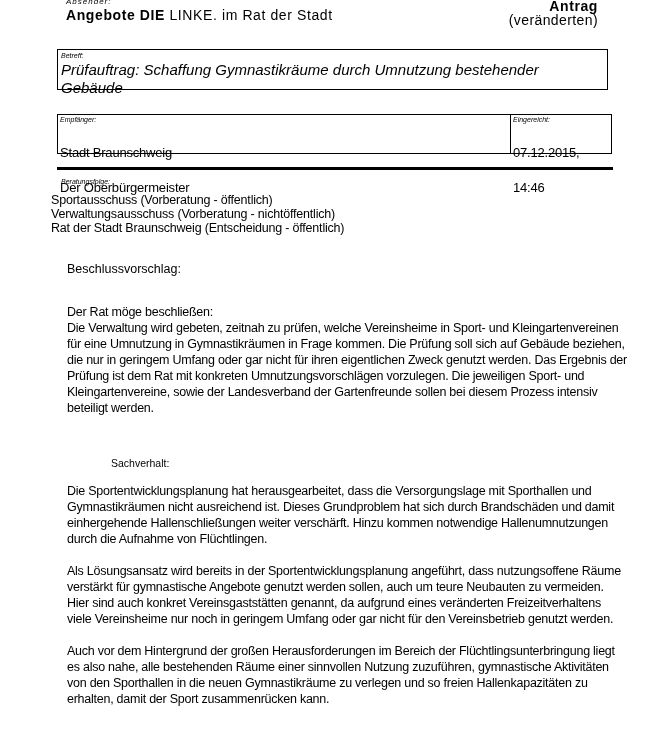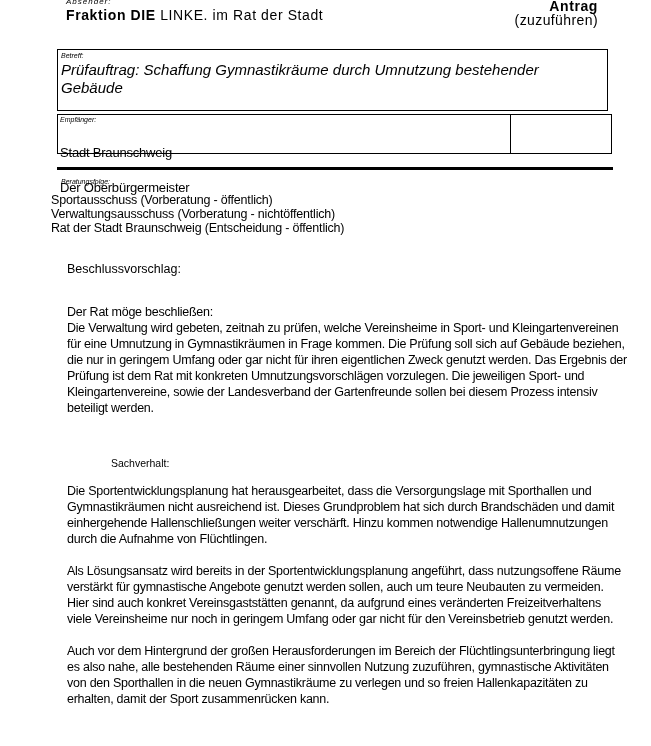--- a/index.html
+++ b/index.html
@@ -5,55 +5,60 @@
   html, body { margin: 0; padding: 0; background: #ffffff; }
   body { width: 651px; height: 746px; overflow: hidden; position: relative;
          font-family: "Liberation Sans", sans-serif; color: #000; }
   .abs { position: absolute; }
   .tiny-label { font-style: italic; font-size: 7px; line-height: 8px; }
   #sender-label { left: 66px; top: -3px; font-size: 8px; letter-spacing: 1px; font-style: italic; }
   #sender-name { left: 66px; top: 7px; font-size: 14px; letter-spacing: 0.6px; }
   #sender-name b { font-weight: bold; }
   #doc-type { right: 53px; top: -2px; font-size: 14px; font-weight: bold; letter-spacing: 0.6px; text-align: right; }
   #doc-visibility { right: 53px; top: 12px; font-size: 14px; letter-spacing: 0.4px; text-align: right; }
-  #subject-box { left: 57px; top: 49px; width: 551px; height: 62px; border: 1px solid #000; box-sizing: border-box; padding: 2px 3px 0 3px; }
+  #subject-box { left: 57px; top: 49px; width: 551px; height: 41px; border: 1px solid #000; box-sizing: border-box; padding: 2px 3px 0 3px; }
   #subject-text { font-style: italic; font-size: 15px; line-height: 18px; margin-top: 1px; }
   #recipient-box { left: 57px; top: 114px; width: 555px; height: 40px; border: 1px solid #000; box-sizing: border-box; display: flex; }
   .rcol { padding: 1px 2px 0 2px; box-sizing: border-box; }
   .rcol.left { width: 453px; border-right: 1px solid #000; }
   .rcol.right { flex: 1; }
   .rtext { font-size: 13px; line-height: 13px; letter-spacing: -0.2px; margin-top: 22px; }
   #rule { left: 57px; top: 167px; width: 556px; height: 3px; background: #000; }
   #beratung-label { left: 61px; top: 178px; }
   #beratung-list { left: 51px; top: 193px; font-size: 12.5px; line-height: 14px; letter-spacing: -0.2px; }
   .section-head { font-weight: normal; text-align: center; }
   #beschluss-head { left: 67px; top: 262px; font-size: 12.5px; }
   #beschluss-body { left: 67px; top: 304px; width: 560px; font-size: 12.5px; line-height: 16px; letter-spacing: -0.25px; }
   #sach-head { left: 67px; top: 457px; font-size: 10.5px; padding-left: 44px; }
   #sach-body { left: 67px; top: 483px; width: 560px; font-size: 12.5px; line-height: 16px; letter-spacing: -0.25px; }
   .para { margin: 0 0 16px 0; }
 </style>
 </head>
 <body>
 
 <div class="abs" id="sender-label">Absender:</div>
-<div class="abs" id="sender-name"><b>Fraktion DIE</b><span> LINKE. im Rat der Stadt</span></div>
+<div class="abs" id="sender-name"><b>Angebote DIE</b><span> LINKE. im Rat der Stadt</span></div>
 <div class="abs" id="doc-type">Antrag</div>
-<div class="abs" id="doc-visibility">(zuzuführen)</div>
+<div class="abs" id="doc-visibility">(veränderten)</div>
 
 <div class="abs" id="subject-box">
   <div class="tiny-label">Betreff:</div>
   <div id="subject-text">Prüfauftrag: Schaffung Gymnastikräume durch Umnutzung bestehender Gebäude</div>
 </div>
 
 <div class="abs" id="recipient-box">
   <div class="rcol left">
     <div class="tiny-label">Empfänger:</div>
     <div class="rtext">Stadt Braunschweig</div>
     <div class="rtext">Der Oberbürgermeister</div>
+  </div>
+  <div class="rcol right">
+    <div class="tiny-label">Eingereicht:</div>
+    <div class="rtext">07.12.2015,</div>
+    <div class="rtext">14:46</div>
   </div>
 </div>
 
 <div class="abs" id="rule"></div>
 
 <div class="abs tiny-label" id="beratung-label">Beratungsfolge:</div>
 <div class="abs" id="beratung-list">
   <div>Sportausschuss (Vorberatung - öffentlich)</div>
   <div>Verwaltungsausschuss (Vorberatung - nichtöffentlich)</div>
   <div>Rat der Stadt Braunschweig (Entscheidung - öffentlich)</div>

